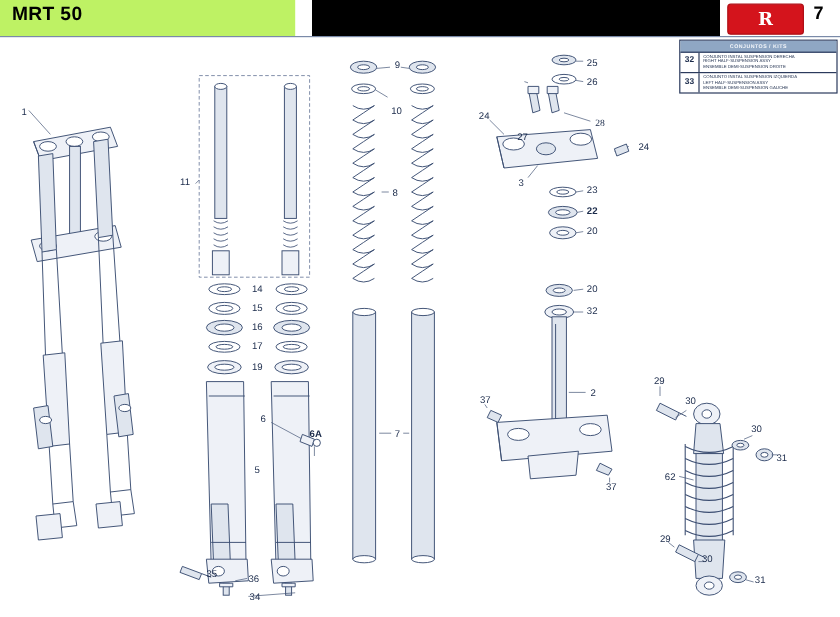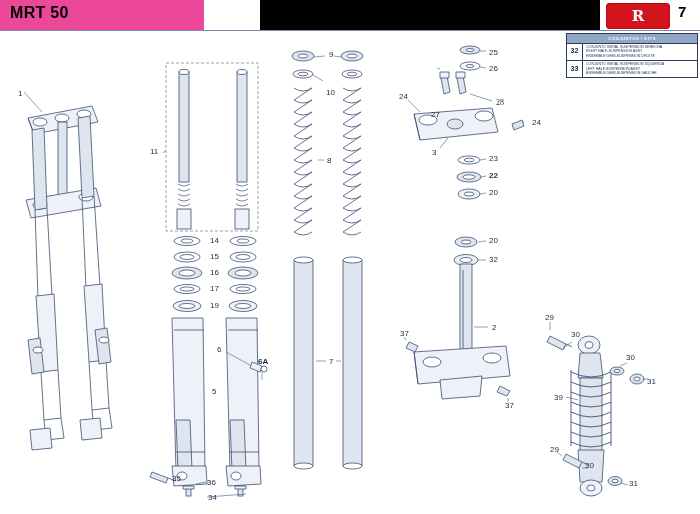--- a/index.html
+++ b/index.html
@@ -10,21 +10,22 @@
     color:#1a2a4a;
     overflow:hidden;
     position:relative;
   }
   .page { position:relative; width:700px; height:514px; }
 
   
   .header { position:absolute; left:0; top:0; width:700px; height:30px; }
   .hdr-left {
     position:absolute; left:0; top:0; width:204px; height:30px;
-    background:#ec4899;
+    background:#bef264;
+    padding-left:42px;
   }
   .hdr-title {
     position:absolute; left:10px; top:4px;
     font-size:16px; font-weight:bold; color:#000000;
     letter-spacing:0.3px;
   }
   .hdr-black {
     position:absolute; left:260px; top:0; width:340px; height:30px;
     background:#000000;
   }
@@ -428,21 +429,21 @@
     <span class="lbl" style="left:545px; top:313px;">29</span>
     <span class="lbl" style="left:492px; top:323px;">2</span>
     <span class="lbl" style="left:400px; top:329px;">37</span>
     <span class="lbl" style="left:571px; top:330px;">30</span>
     <span class="lbl" style="left:626px; top:353px;">30</span>
     <span class="lbl" style="left:329px; top:357px;">7</span>
     <span class="lbl" style="left:217px; top:345px;">6</span>
     <span class="lbl" style="left:258px; top:357px; font-weight:bold;">6A</span>
     <span class="lbl" style="left:647px; top:377px;">31</span>
     <span class="lbl" style="left:212px; top:387px;">5</span>
-    <span class="lbl" style="left:554px; top:393px;">39</span>
+    <span class="lbl" style="left:554px; top:393px;">62</span>
     <span class="lbl" style="left:505px; top:401px;">37</span>
     <span class="lbl" style="left:550px; top:445px;">29</span>
     <span class="lbl" style="left:585px; top:461px;">30</span>
     <span class="lbl" style="left:629px; top:479px;">31</span>
     <span class="lbl" style="left:138px; top:474px;padding-left:34px;">35</span>
     <span class="lbl" style="left:207px; top:478px;">36</span>
     <span class="lbl" style="left:208px; top:493px;">34</span>
   </div>
 
 </div>

